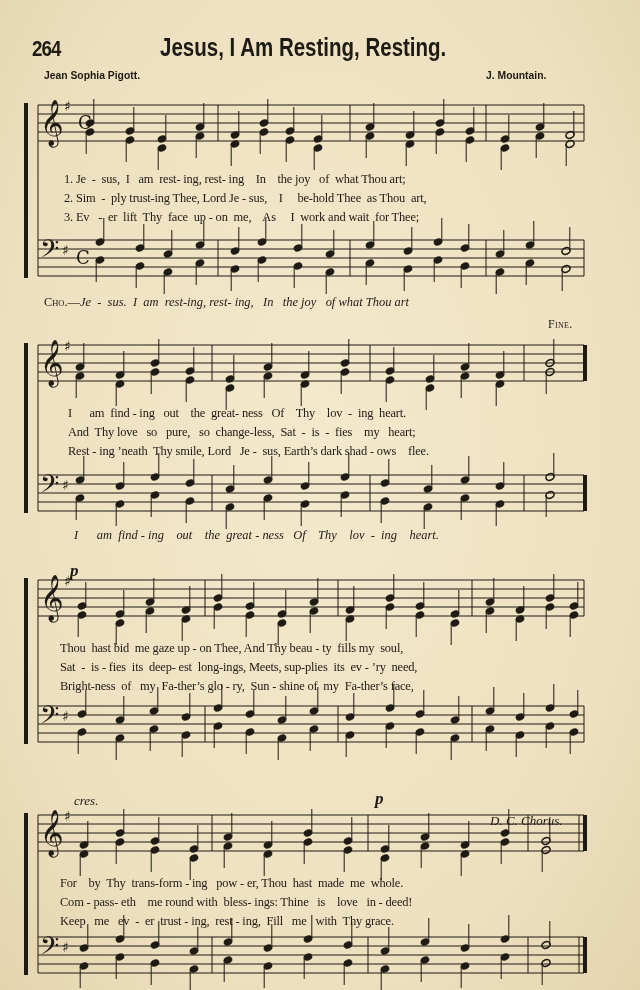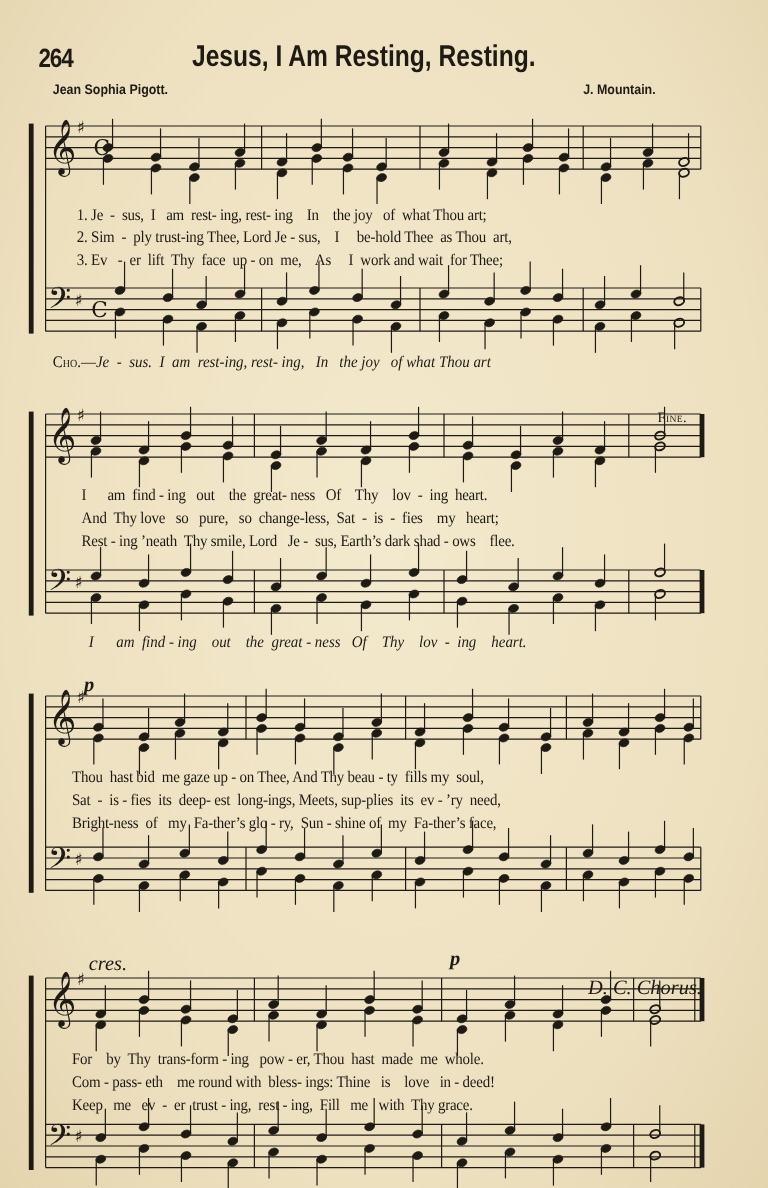--- a/index.html
+++ b/index.html
@@ -9,40 +9,40 @@
         background:radial-gradient(ellipse at 50% 45%, #f3e9cc 0%, #ede0bf 70%, #e4d4ae 100%);}
   .abs{position:absolute;white-space:nowrap;}
   .hymn-num{left:32px;top:36px;font-size:22px;font-weight:bold;letter-spacing:-1px;
             font-family:"Liberation Sans Narrow","Liberation Sans",sans-serif;transform:scaleX(.85);transform-origin:left;}
   .title{left:160px;top:33px;font-size:25px;font-weight:bold;transform:scaleX(.82);transform-origin:left;
          font-family:"Liberation Sans","DejaVu Sans",sans-serif;}
   .author{left:44px;top:69px;font-size:11.5px;font-family:"Liberation Sans",sans-serif;font-weight:bold;transform:scaleX(.9);transform-origin:left;}
   .composer{left:486px;top:69px;font-size:11.5px;font-family:"Liberation Sans",sans-serif;font-weight:bold;transform:scaleX(.9);transform-origin:left;}
   .lyric-line{font-size:13.4px;letter-spacing:-0.2px;transform:scaleX(.93);transform-origin:left;}
   .italic-line{font-style:italic;font-size:13.4px;transform:scaleX(.93);transform-origin:left;}
-  .marking{font-style:italic;font-size:17px;}
+  .marking{font-style:italic;font-size:13px;}
   .fine{font-size:12px;font-variant:small-caps;letter-spacing:0.3px;}
   svg.staff{position:absolute;left:0;top:0;}
 </style>
 </head>
 <body>
 
 <div class="page"></div>
 
 <div class="abs hymn-num">264</div>
 <div class="abs title">Jesus, I Am Resting, Resting.</div>
 <div class="abs author">Jean Sophia Pigott.</div>
 <div class="abs composer">J. Mountain.</div>
 
 <div id="systems">
     <div class="abs lyric-line" style="left: 64px; top: 171px; white-space: pre;">1. Je  -  sus,  I   am  rest- ing, rest- ing    In    the joy   of  what Thou art;</div>
     <div class="abs lyric-line" style="left: 64px; top: 190px; white-space: pre;">2. Sim  -  ply trust-ing Thee, Lord Je - sus,    I     be-hold Thee  as Thou  art,</div>
     <div class="abs lyric-line" style="left: 64px; top: 209px; white-space: pre;">3. Ev   -  er  lift  Thy  face  up - on  me,    As     I  work and wait  for Thee;</div>
     <div class="abs italic-line" style="left: 44px; top: 294px; white-space: pre;"><span style="font-style: normal; font-variant: small-caps;">Cho.—</span><span>Je  -  sus.  I  am  rest-ing, rest- ing,   In   the joy   of what Thou art</span></div>
-    <div class="abs fine" style="left: 548px; top: 341px;">Fine.</div>
+    <div class="abs fine" style="left: 548px; top: 317px;">Fine.</div>
     <div class="abs lyric-line" style="left: 68px; top: 405px; white-space: pre;">I      am  find - ing   out    the  great- ness   Of    Thy    lov  -  ing  heart.</div>
     <div class="abs lyric-line" style="left: 68px; top: 424px; white-space: pre;">And  Thy love   so   pure,   so  change-less,  Sat  -  is  -  fies    my   heart;</div>
     <div class="abs lyric-line" style="left: 68px; top: 443px; white-space: pre;">Rest - ing ’neath  Thy smile, Lord   Je -  sus, Earth’s dark shad - ows    flee.</div>
     <div class="abs italic-line" style="left: 74px; top: 527px; white-space: pre;"><span>I      am  find - ing    out    the  great - ness   Of    Thy    lov  -  ing    heart.</span></div>
     <div class="abs marking" style="left: 70px; top: 561px; font-size: 17px; font-weight: bold;">p</div>
     <div class="abs lyric-line" style="left: 60px; top: 640px; white-space: pre;">Thou  hast bid  me gaze up - on Thee, And Thy beau - ty  fills my  soul,</div>
     <div class="abs lyric-line" style="left: 60px; top: 659px; white-space: pre;">Sat  -  is - fies  its  deep- est  long-ings, Meets, sup-plies  its  ev - ’ry  need,</div>
     <div class="abs lyric-line" style="left: 60px; top: 678px; white-space: pre;">Bright-ness  of   my  Fa-ther’s glo - ry,  Sun - shine of  my  Fa-ther’s face,</div>
     <div class="abs marking" style="left: 74px; top: 793px;">cres.</div>
     <div class="abs marking" style="left: 375px; top: 789px; font-size: 17px; font-weight: bold;">p</div>

